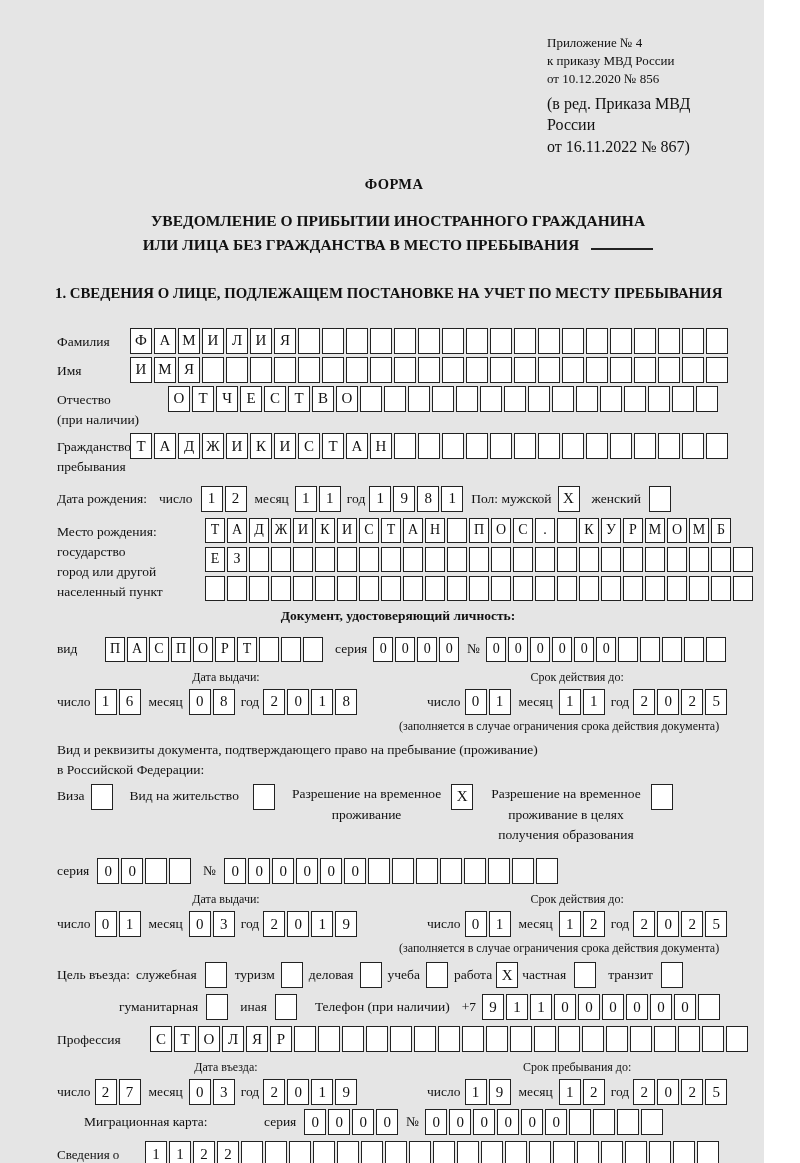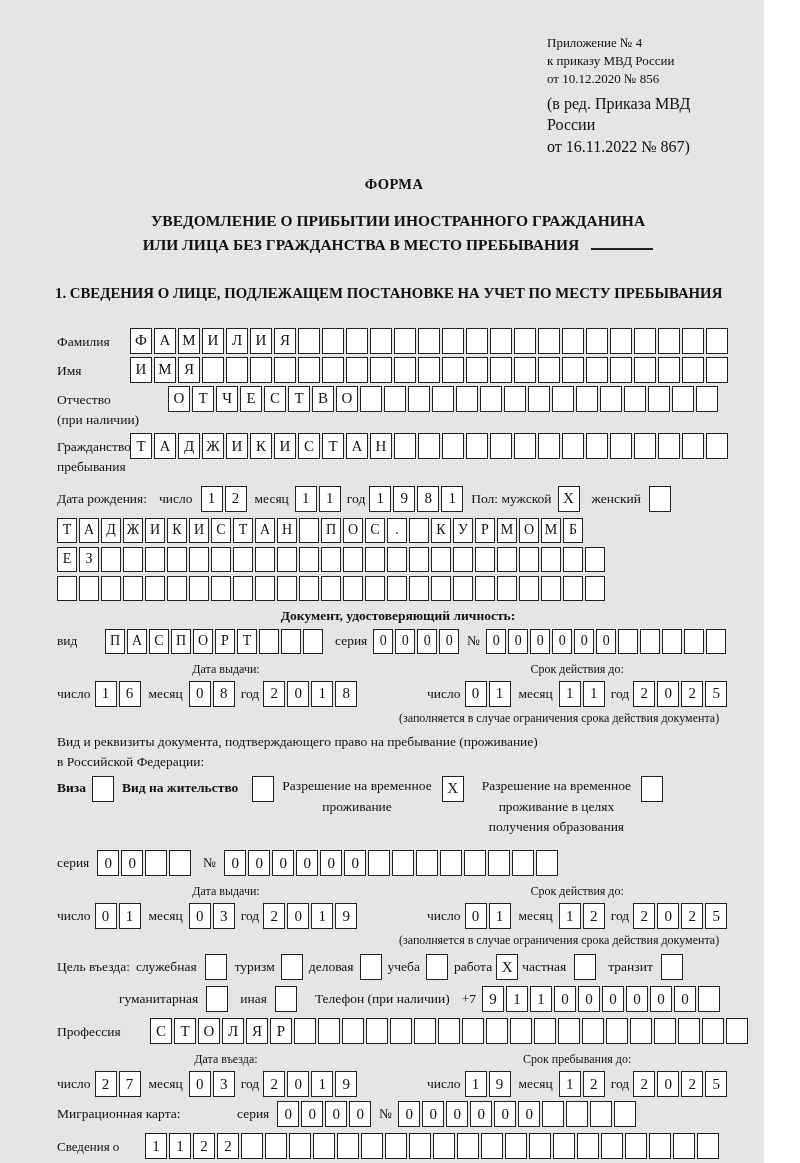--- a/index.html
+++ b/index.html
@@ -21,23 +21,23 @@
   .flabel.w93{width:93px;}
   .flabel.w88{width:88px;font-size:13px;}
 
   .box-row{display:flex;gap:2px;flex-wrap:nowrap;}
   .rows .box-row{margin-bottom:4px;}
   .box{box-sizing:border-box;flex:none;width:22px;height:26px;border:1.7px solid #222;display:flex;align-items:center;justify-content:center;font-size:15px;background:#fff;}
   .box-row.sm .box,.box.sm{width:20px;height:25px;font-size:14px;}
 
   .inline-row{display:flex;align-items:center;font-size:13.5px;margin-bottom:6px;}
   .inline-row .lbl{white-space:nowrap;}
-  .g4{margin-right:4px;}.g6{margin-right:6px;}.g8{margin-right:8px;}.g12{margin-right:12px;}.g18{margin-right:18px;}.g26{margin-right:8px;font-weight:bold;}
-
-  .doc-h{text-align:center;font-weight:bold;font-size:13.5px;margin:3px 0 5px;}
+  .g4{margin-right:4px;}.g6{margin-right:6px;}.g8{margin-right:8px;}.g12{margin-right:12px;}.g18{margin-right:18px;}.g26{margin-right:17px;}
+
+  .doc-h{text-align:center;font-weight:bold;font-size:13.5px;margin:3px 0 13px;}
 
   .dates-row{display:flex;align-items:flex-start;margin:8px 0 4px;}
   .dg-left{flex:none;width:338px;}
   .dg-right{flex:none;margin-left:32px;}
   .dg-h{text-align:center;font-size:12px;margin-bottom:4px;}
   .dg-b{display:flex;align-items:center;font-size:13.5px;}
   .dg-note{font-size:12px;margin-top:4px;white-space:nowrap;margin-left:-28px;}
 
   .res-line{font-size:13.5px;margin:8px 0 4px;}
   .permit-row{display:flex;align-items:flex-start;margin:6px 0 12px;font-size:13.5px;}
@@ -220,20 +220,26 @@
         <div class="box">8</div>
         <div class="box">1</div>
       </div>
     <span class="lbl g6">Пол: мужской</span>
     <div class="box g12">X</div>
     <span class="lbl g8">женский</span>
     <div class="box"></div>
   </div>
 
   <div class="frow" style="margin-top:6px;">
+    <div class="flabel w148">
+      <div>Место рождения:</div>
+      <div>государство</div>
+      <div>город или другой</div>
+      <div>населенный пункт</div>
+    </div>
     <div class="rows">
       <div class="box-row sm">
           <div class="box">Т</div>
           <div class="box">А</div>
           <div class="box">Д</div>
           <div class="box">Ж</div>
           <div class="box">И</div>
           <div class="box">К</div>
           <div class="box">И</div>
           <div class="box">С</div>
@@ -613,21 +619,21 @@
             <div class="box">2</div>
             <div class="box">0</div>
             <div class="box">2</div>
             <div class="box">5</div>
           </div>
       </div>
     </div>
   </div>
 
   <div class="inline-row" style="margin-top:4px;">
-    <span class="lbl" style="width:180px;">Миграционная карта:</span>
+    <span class="lbl" style="width:180px;margin-left:27px;">Миграционная карта:</span>
     <span class="lbl g8">серия</span>
     <div class="box-row g8">
         <div class="box">0</div>
         <div class="box">0</div>
         <div class="box">0</div>
         <div class="box">0</div>
       </div>
     <span class="lbl g6">№</span>
     <div class="box-row">
         <div class="box">0</div>

